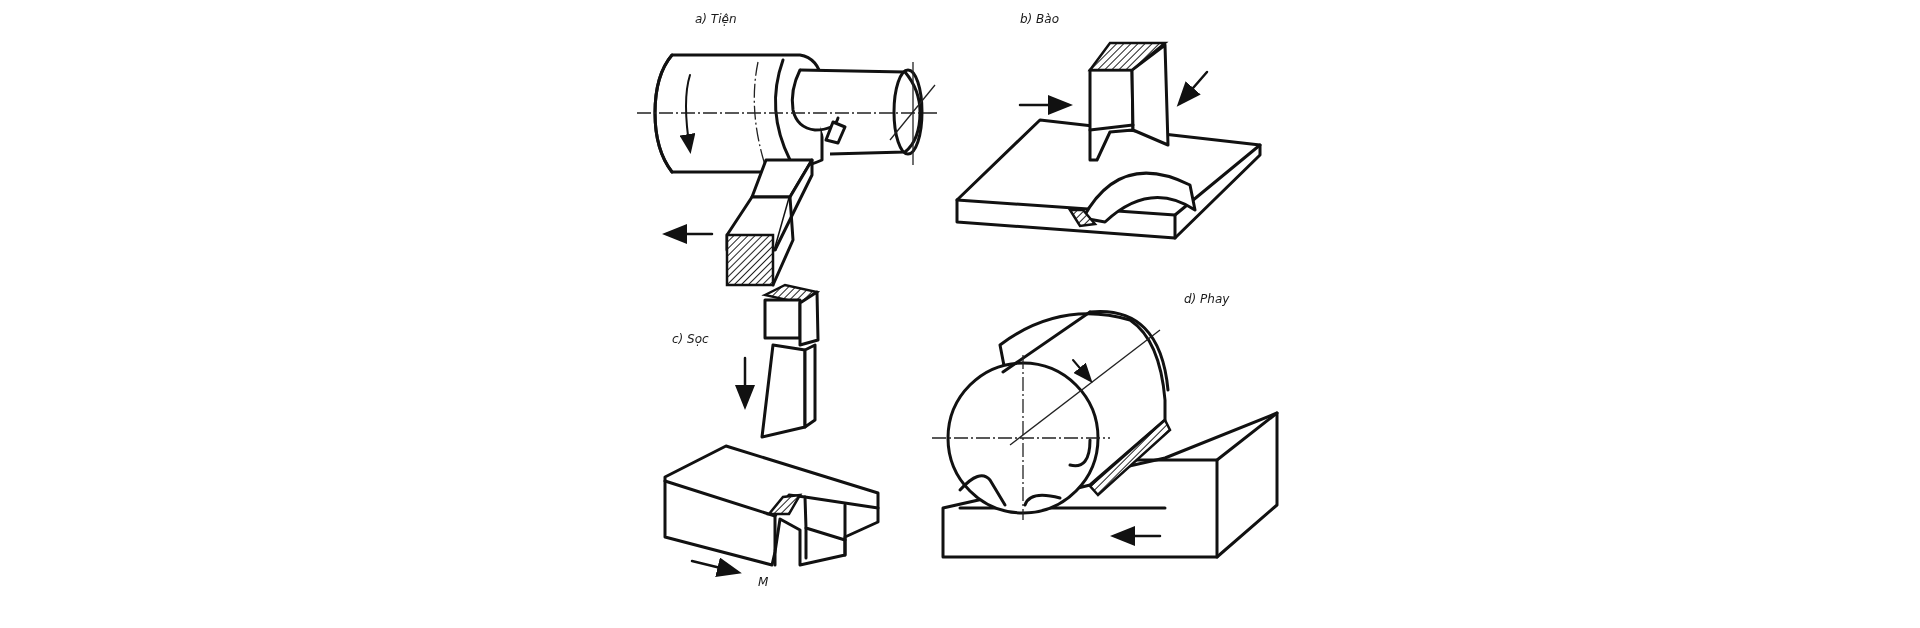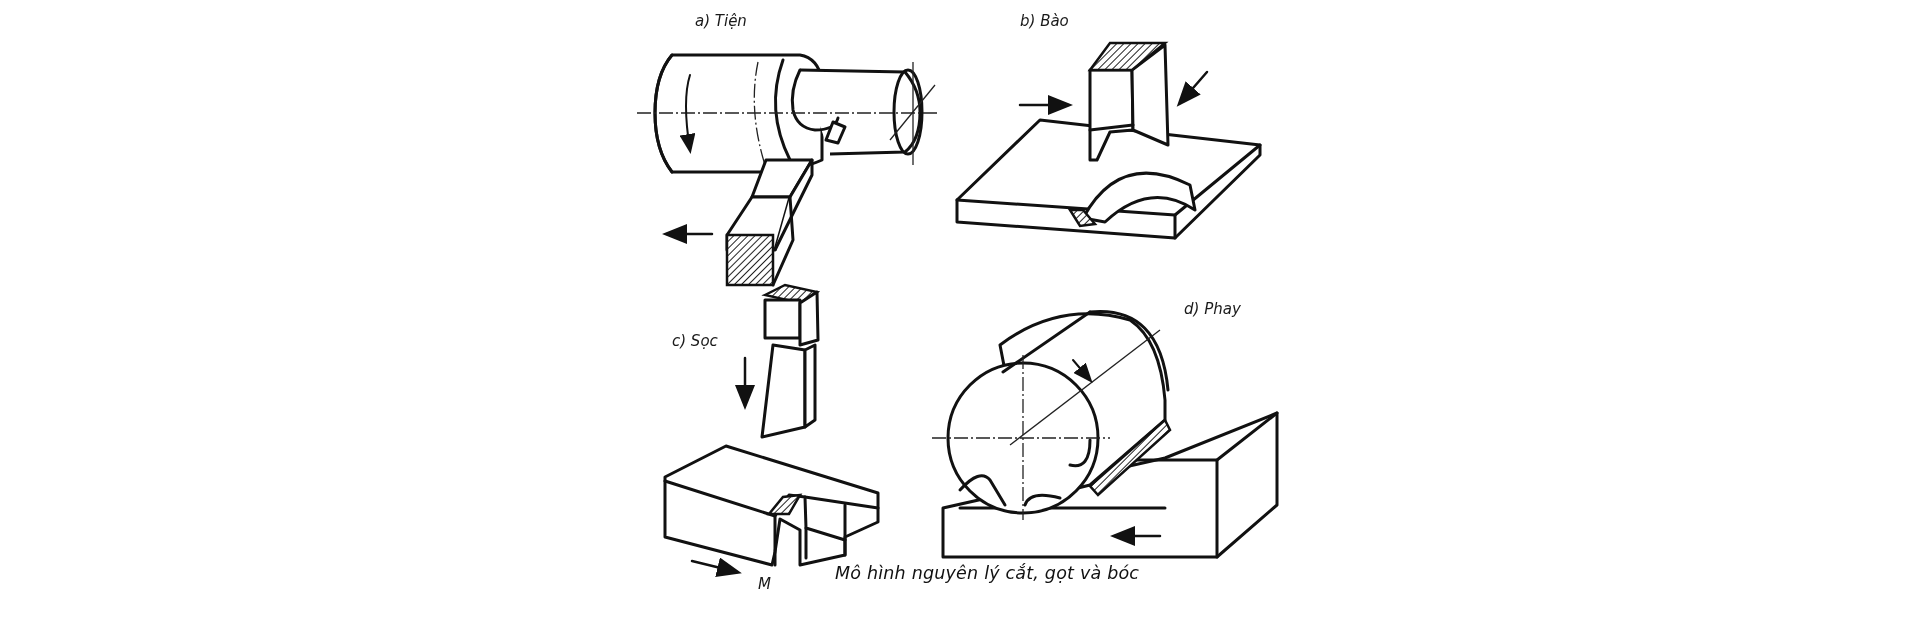--- a/index.html
+++ b/index.html
@@ -1,17 +1,17 @@
 <!DOCTYPE html>
 <html><head>
 <meta charset="utf-8">
 <style>
   html,body{margin:0;padding:0;background:#ffffff;}
   body{width:1920px;height:628px;position:relative;overflow:hidden;font-family:"Liberation Sans",sans-serif;}
-  .label{position:absolute;font-style:italic;font-size:15px;color:#1a1a1a;font-family:"DejaVu Sans",sans-serif;}
+  .label{position:absolute;font-style:italic;font-size:12px;color:#1a1a1a;font-family:"DejaVu Sans",sans-serif;}
   .caption{position:absolute;left:835px;top:562px;font-style:italic;font-size:17.5px;line-height:22px;color:#111;font-family:"DejaVu Sans",sans-serif;letter-spacing:0.2px;}
   svg{position:absolute;left:0;top:0;}
   .ln{stroke:#111;stroke-width:3;fill:none;stroke-linejoin:round;stroke-linecap:round;}
   .lnw{stroke:#111;stroke-width:3;fill:#fff;stroke-linejoin:round;}
   .thin{stroke:#222;stroke-width:1.3;fill:none;}
   .dash{stroke:#222;stroke-width:1.3;fill:none;stroke-dasharray:14 3 2 3;}
   .hatch{fill:url(#hatch);stroke:#111;stroke-width:2.5;}
 </style>
 </head>
 <body>
@@ -119,18 +119,17 @@
 
     <path class="ln" style="stroke-width:2" d="M1073,360 L1090,380" marker-end="url(#arr)"></path>
 
     <line class="ln" style="stroke-width:2.5" x1="1160" y1="536" x2="1115" y2="536" marker-end="url(#arr)"></line>
   </g>
 </svg>
 
 <div class="label" style="left:695px;top:12px;">a) Tiện</div>
 <div class="label" style="left:1020px;top:12px;">b) Bào</div>
 <div class="label" style="left:672px;top:332px;">c) Sọc</div>
-<div class="label" style="left:1184px;top:300px;">d) Phay</div>
+<div class="label" style="left:1184px;top:292px;">d) Phay</div>
 <div class="label" style="left:758px;top:575px;">M</div>
 
 <div class="caption">
-  <div>Mô hình nguyên lý cắt, gọt và bóc</div>
 </div>
 
 </body></html>

